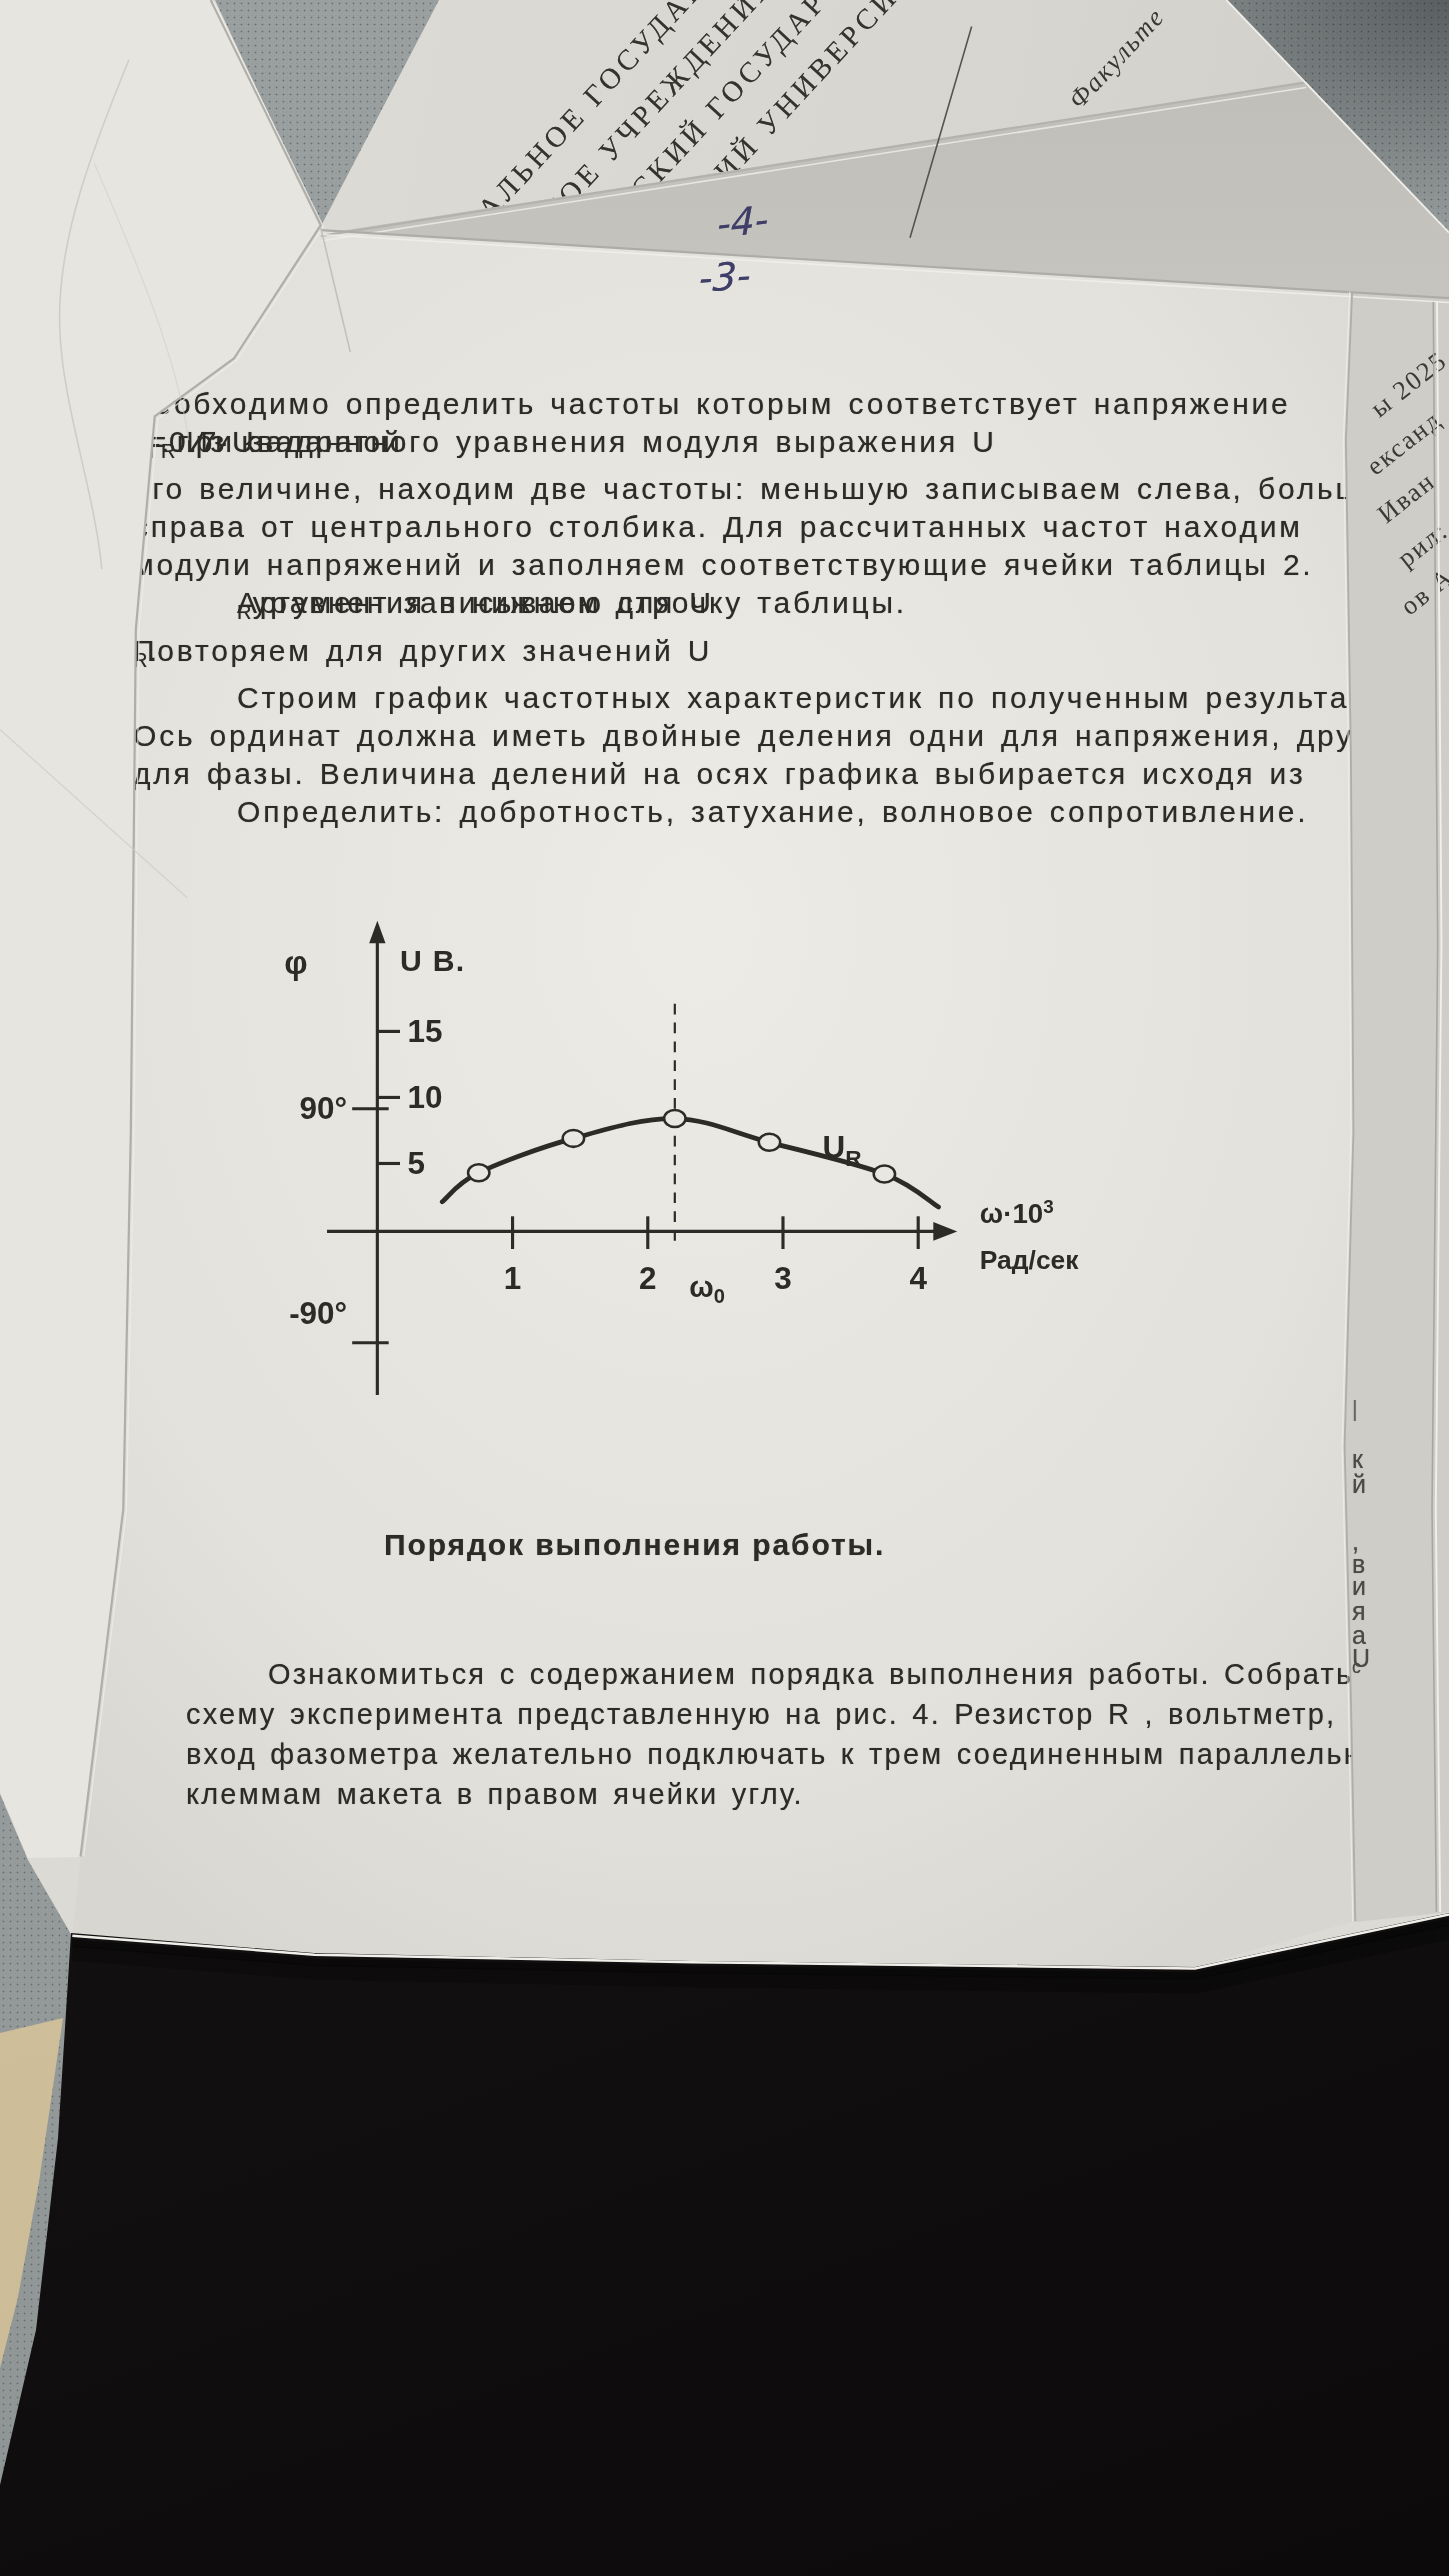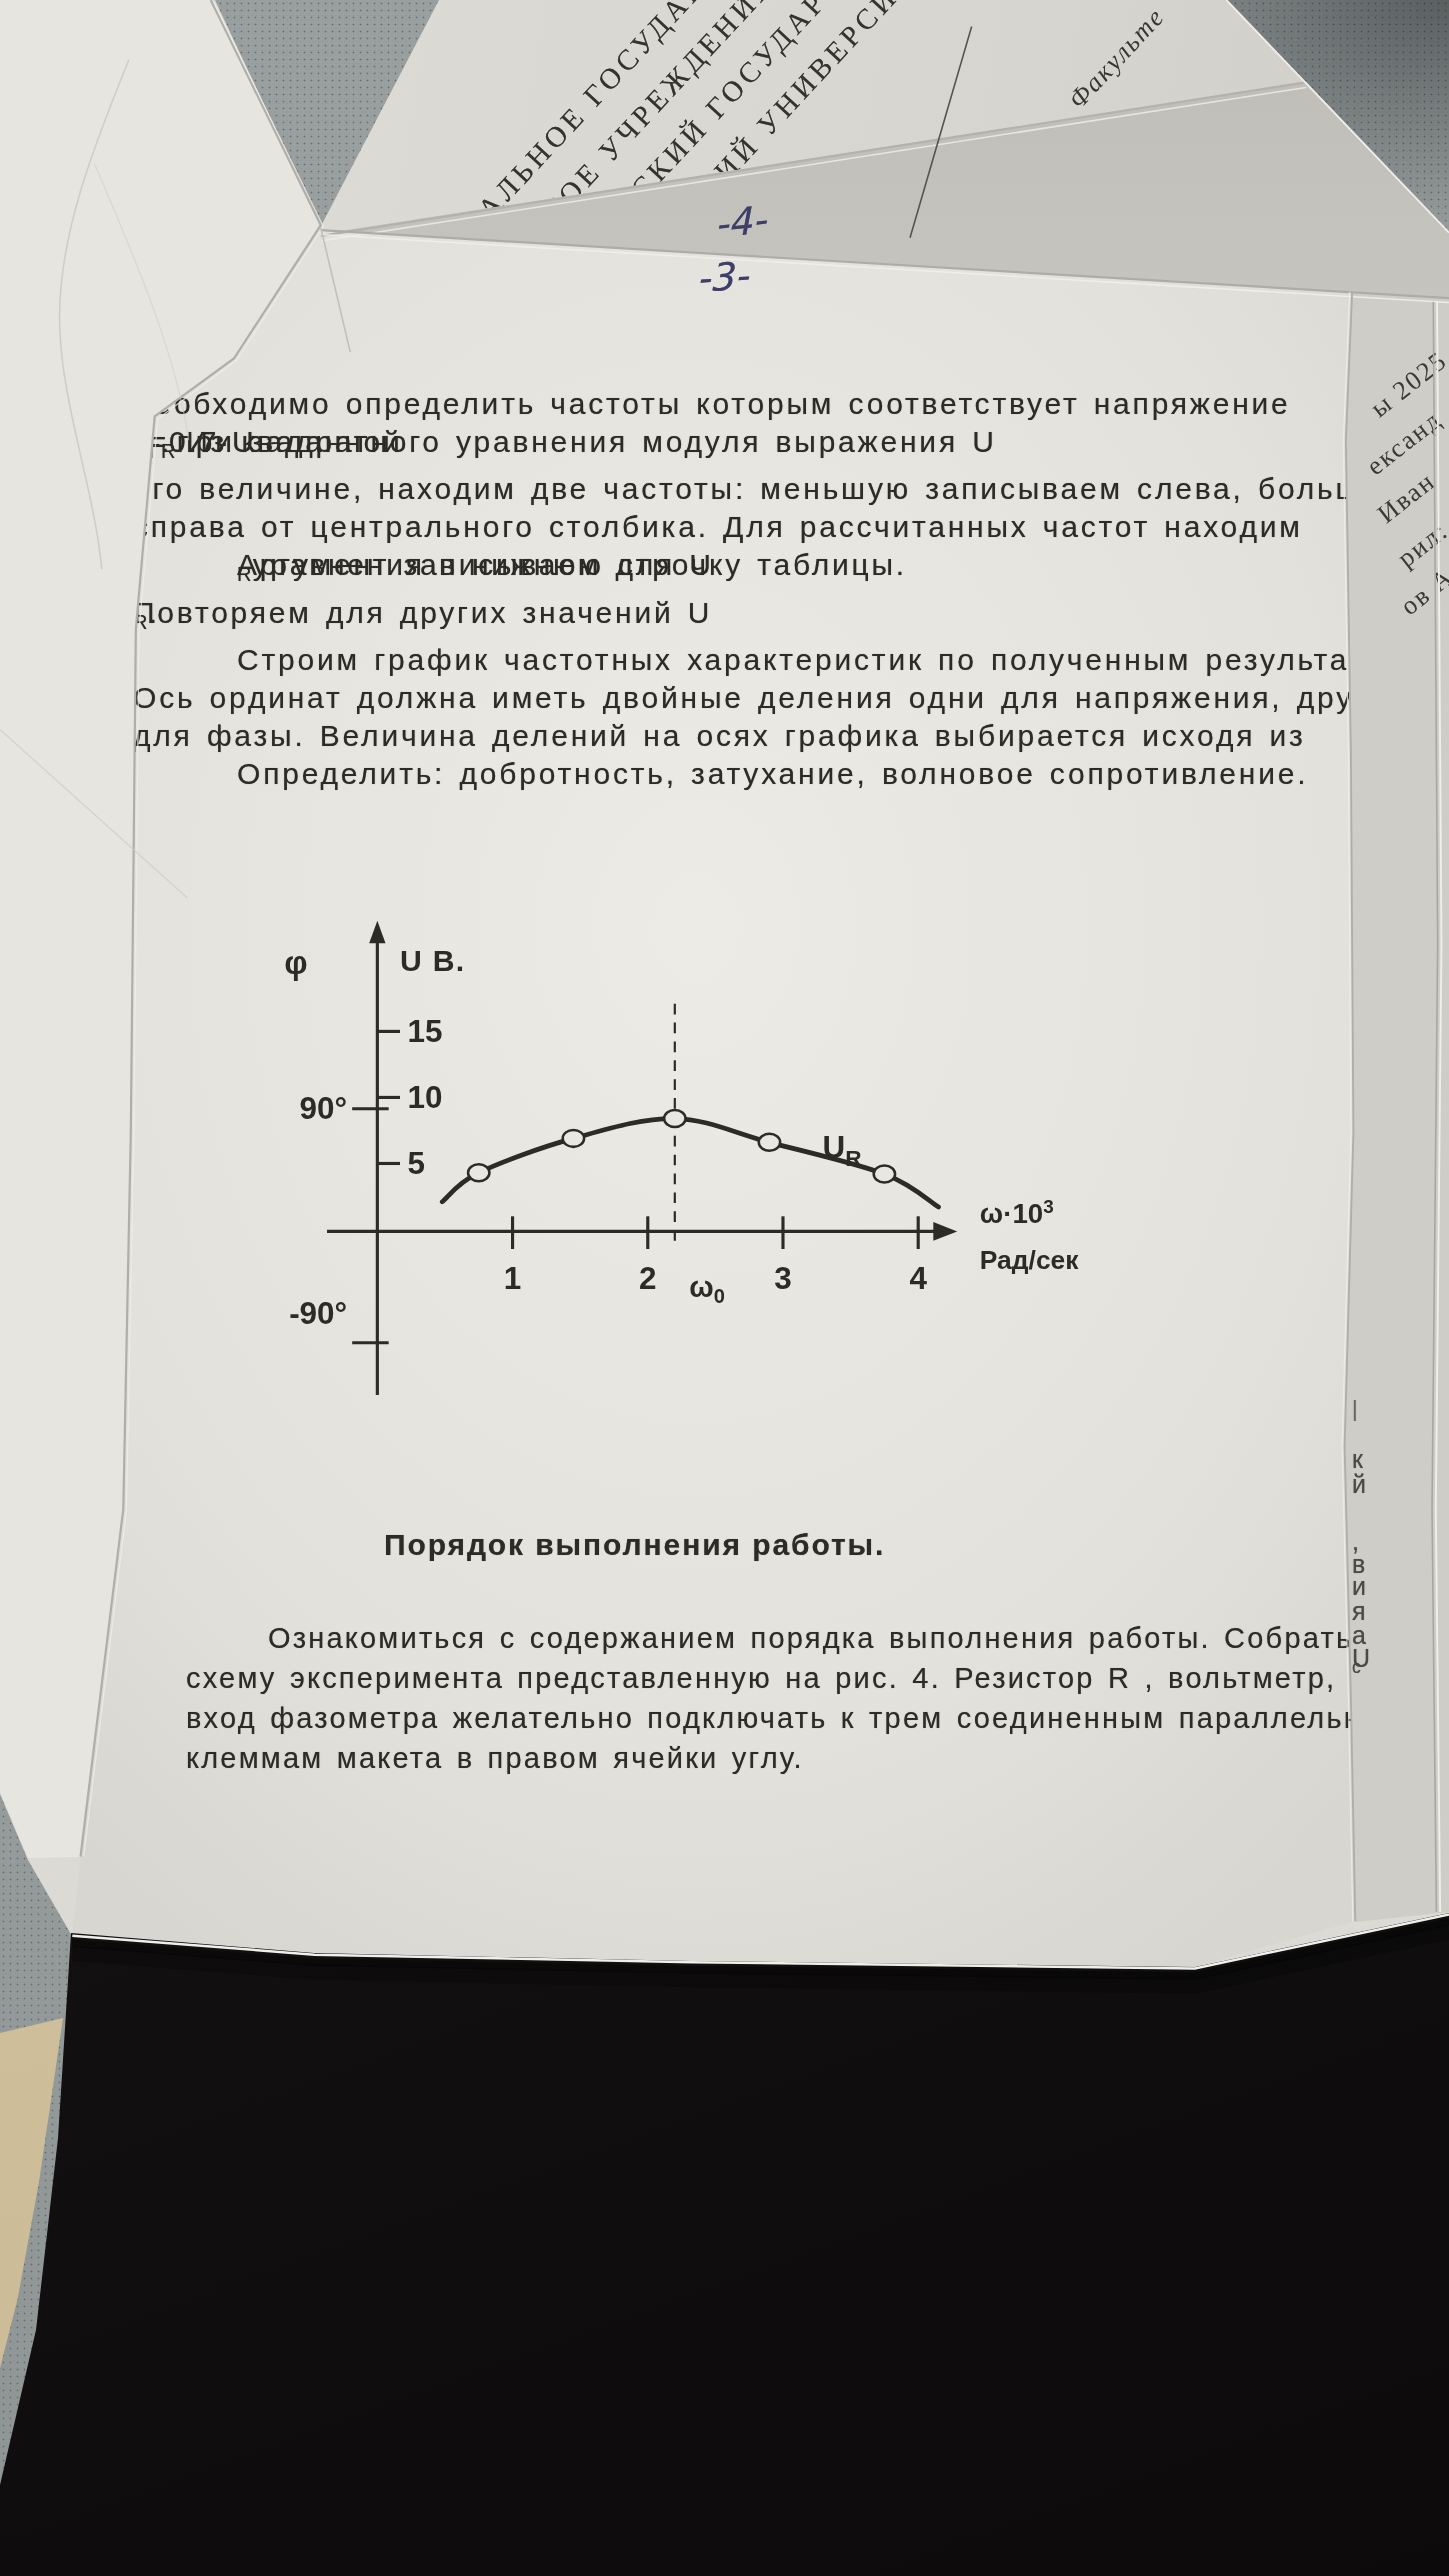--- a/index.html
+++ b/index.html
@@ -56,21 +56,21 @@
   .bodyblock{left:133px;top:385px;width:1252px;font-size:30px;line-height:38px;
     letter-spacing:2.8px;word-spacing:3.1px;white-space:nowrap;}
   .ln{position:static;display:block;}
   .ind{padding-left:104px;}
   .clip1{padding-left:21.4px;}
   .sb{position:static;font-size:20px;vertical-align:-6.3px;letter-spacing:1.3px;}
   .caption{left:245px;top:1420px;font-size:28px;letter-spacing:2.2px;white-space:nowrap;}
   .heading{left:384px;top:1528px;font-size:30px;font-weight:bold;letter-spacing:1.9px;white-space:nowrap;}
   .procblock{left:186px;top:1618px;width:1195px;font-size:29px;line-height:40px;
     letter-spacing:2.2px;word-spacing:3.1px;white-space:nowrap;}
-  .p-ind{padding-left:82px;}
+  .p-ind{padding-left:82px;margin-top:36px;}
 
   
   .hw{font-family:"DejaVu Sans",sans-serif;font-style:italic;color:#3e3e68;
       text-shadow:0 0 0.6px rgba(62,62,104,.6);}
   .hw4{left:717px;top:200px;font-size:38px;transform:rotate(-6deg) skewX(-6deg);}
   .hw3{left:699px;top:255px;font-size:38px;transform:rotate(-4deg) skewX(-6deg);}
 
   
   .title-text{left:415px;top:252px;transform:rotate(-47deg);transform-origin:0 0;
     font-family:"Liberation Serif",serif;font-size:29px;line-height:49px;
@@ -137,20 +137,21 @@
   <div class="region leftsheet"></div>
 
   <div class="region mainpage">
     <div class="hw hw3">-3-</div>
 
     <div class="txt bodyblock">
       <div class="ln clip1">еобходимо  определить частоты которым соответствует напряжение</div>
       <div class="ln"><span>U</span><span class="sb">R</span><span>=0.7·U</span><span class="sb">Г</span><span>. Из квадратного уравнения  модуля выражения U</span><span class="sb">R</span><span> при заданной</span></div>
       <div class="ln">его величине, находим две частоты: меньшую записываем слева, большую</div>
       <div class="ln">справа от центрального столбика. Для рассчитанных частот находим</div>
+      <div class="ln">модули напряжений и заполняем соответствующие ячейки таблицы 2.</div>
       <div class="ln ind"><span>Аргумент записываем для U</span><span class="sb">R</span><span> уравнения в нижнюю строчку таблицы.</span></div>
       <div class="ln"><span>Повторяем для других значений U</span><span class="sb">R</span><span>.</span></div>
       <div class="ln ind">Строим график частотных характеристик по полученным результатам.</div>
       <div class="ln">Ось ординат должна иметь двойные деления одни для напряжения, другие</div>
       <div class="ln">для фазы. Величина делений на осях графика выбирается исходя из</div>
       <div class="ln ind">Определить: добротность,  затухание, волновое сопротивление.</div>
     </div>
 
     <svg id="chart-svg" width="1449" height="2576" viewBox="0 0 2304 4096" style="left:0;top:0">
       <g stroke="#2c2b28" stroke-width="5" fill="none">

